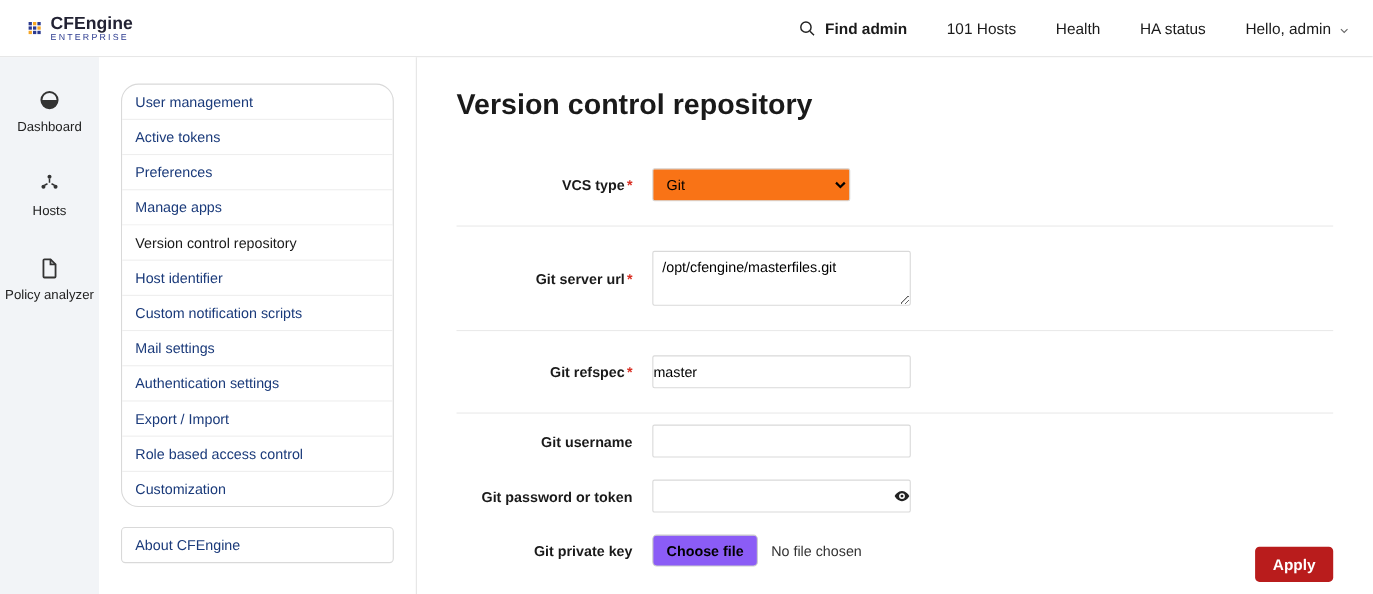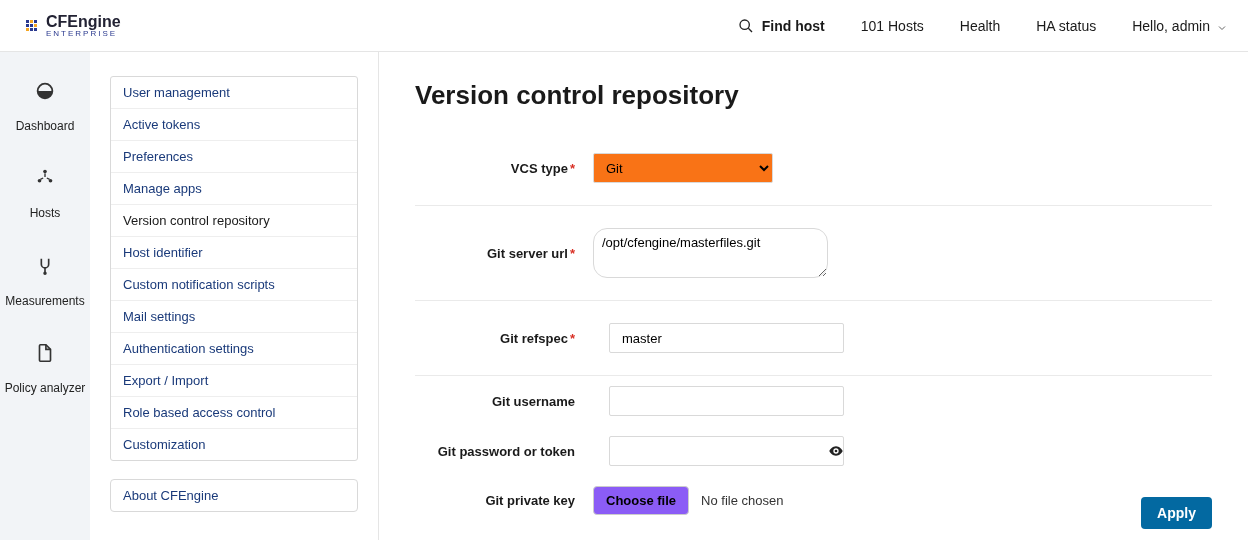--- a/index.html
+++ b/index.html
@@ -38,35 +38,35 @@
     .sidebar1 {
       width: 90px;
       background: #f2f4f7;
       padding-top: 18px;
       display:flex;
       flex-direction:column;
       align-items:center;
       gap: 14px;
     }
     .side-item {
-      display:flex; flex-direction:column; align-items:center; gap:17px;
+      display:flex; flex-direction:column; align-items:center; gap:6px;
       width:100%; padding: 10px 4px; cursor:pointer; color:#222;
     }
     .side-item svg { width:22px; height:22px; }
     .side-item .label { font-size:12px; font-weight:500; text-align:center; line-height:1.2; }
 
     .sidebar2 {
       width: 289px;
       background: #fff;
       padding: 24px 20px;
       border-right: 1px solid #e5e5e5;
     }
     .menu-list {
       border: 1px solid #d9d9d9;
-      border-radius: 3px;
+      border-radius: 16px;
       overflow:hidden;
       margin-bottom: 18px;
     }
     .menu-item {
       padding: 8px 12px;
       font-size: 13px;
       color: #1a3a7a;
       border-bottom: 1px solid #eee;
       cursor:pointer;
     }
@@ -98,39 +98,38 @@
     }
     .required { color: #d93025; margin-left:2px; }
     .control-cell { display:flex; align-items:center; gap:12px; flex:1; }
     select.form-control {
       width: 180px; height: 30px;
       border: 1px solid #d9d9d9; border-radius:2px;
       background:#f97316; padding: 4px 8px; font-size:13px;
     }
     textarea.form-control {
       width: 235px; height: 50px;
-      border: 1px solid #d9d9d9; border-radius:14px; padding:6px 8px;
+      border: 1px solid #d9d9d9; border-radius:2px; padding:6px 8px;
       font-size:13px; font-family:inherit; resize: both;
     }
     input.form-control {
       width: 235px; height: 30px;
-      border: 1px solid #d9d9d9; border-radius:2px; padding:4px 12px;
+      border: 1px solid #d9d9d9; border-radius:2px; padding:4px 0;
       font-size:13px;
-      margin-left:16px;
     }
     .eye-icon { width:16px; height:16px; cursor:pointer; margin-left:-28px; }
     .file-btn {
       border:1px solid #ccc; background:#8b5cf6; border-radius:4px;
       padding: 6px 12px; font-size:13px; font-weight:600; cursor:pointer;
     }
     .file-status { font-size:13px; color:#333; }
 
     .apply-btn {
       position:absolute; right: 36px; bottom: 24px;
-      background:#0369a1; color:#fff; border:none; border-radius:4px;
+      background:#b91c1c; color:#fff; border:none; border-radius:4px;
       padding: 8px 16px; font-size:14px; font-weight:600; cursor:pointer;text-align:center;
     }
   </style>
 </head>
 <body>
 
 <div class="header">
   <div class="logo">
     <div class="logo-glyph">
       <div class="logo-dots">
@@ -153,21 +152,21 @@
       <span class="logo-title"><span class="cf">CFEngine</span></span>
       <span class="logo-sub">ENTERPRISE</span>
     </div>
   </div>
   <div class="header-right">
     <div class="find-host">
       <svg class="search-icon" viewBox="0 0 24 24" fill="none" stroke="#222" stroke-width="2">
           <circle cx="10" cy="10" r="7"></circle>
           <line x1="21" y1="21" x2="15.5" y2="15.5"></line>
         </svg>
-      <span>Find host</span>
+      <span>Find admin</span>
     </div>
     <div class="nav-link">101 Hosts</div>
     <div class="nav-link">Health</div>
     <div class="nav-link">HA status</div>
     <div class="user-menu">
       <span>Hello, admin</span>
       <svg class="chevron-down" viewBox="0 0 24 24" fill="none" stroke="#666" stroke-width="2">
           <polyline points="6 9 12 15 18 9"></polyline>
         </svg>
     </div>
@@ -184,28 +183,20 @@
       <span class="label">Dashboard</span>
     </div>
     <div class="side-item">
       <svg viewBox="0 0 24 24" fill="#333">
           <circle cx="12" cy="5" r="2"></circle>
           <circle cx="6" cy="15" r="2"></circle>
           <circle cx="18" cy="15" r="2"></circle>
           <path d="M12 7v4M10 12l-3 1.5M14 12l3 1.5" stroke="#333" stroke-width="1.5" fill="none"></path>
         </svg>
       <span class="label">Hosts</span>
-    </div>
-    <div class="side-item">
-      <svg viewBox="0 0 24 24" fill="none" stroke="#333" stroke-width="1.8">
-          <path d="M8 4v6a4 4 0 1 0 8 0V4"></path>
-          <path d="M12 14v6"></path>
-          <circle cx="12" cy="20" r="1" fill="#333"></circle>
-        </svg>
-      <span class="label">Measurements</span>
     </div>
     <div class="side-item">
       <svg viewBox="0 0 24 24" fill="none" stroke="#333" stroke-width="1.8">
           <path d="M13 3H7a1 1 0 0 0-1 1v16a1 1 0 0 0 1 1h10a1 1 0 0 0 1-1V8z"></path>
           <path d="M13 3v5h5"></path>
         </svg>
       <span class="label">Policy analyzer</span>
     </div>
   </div>
 

